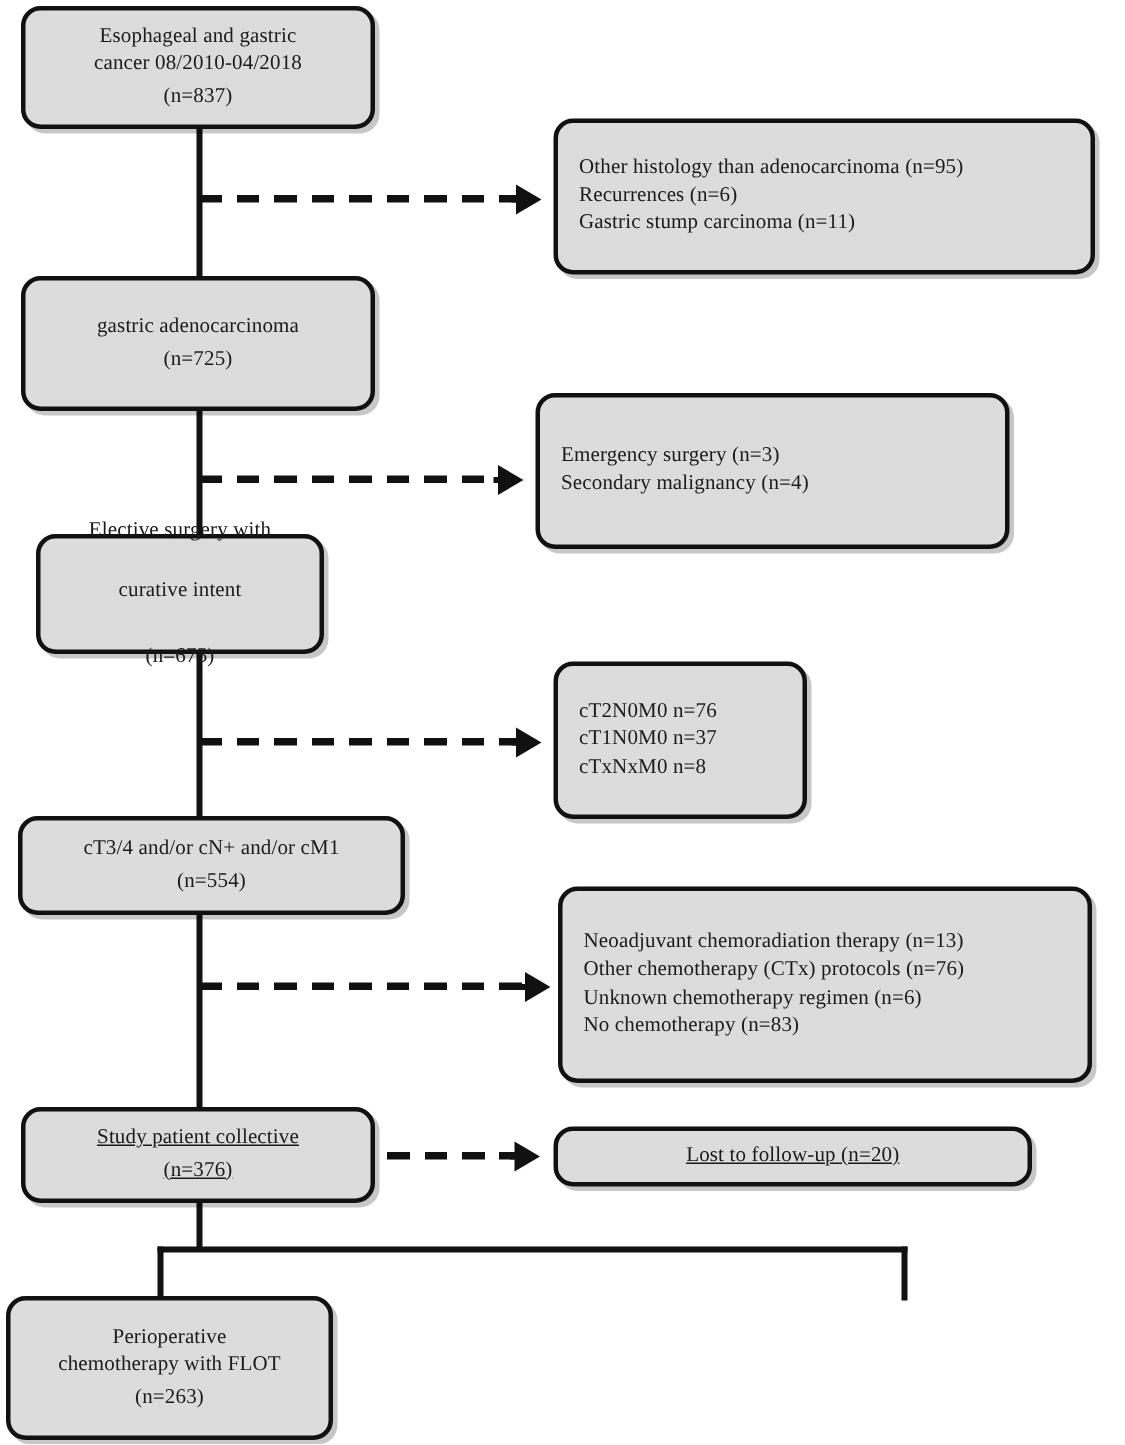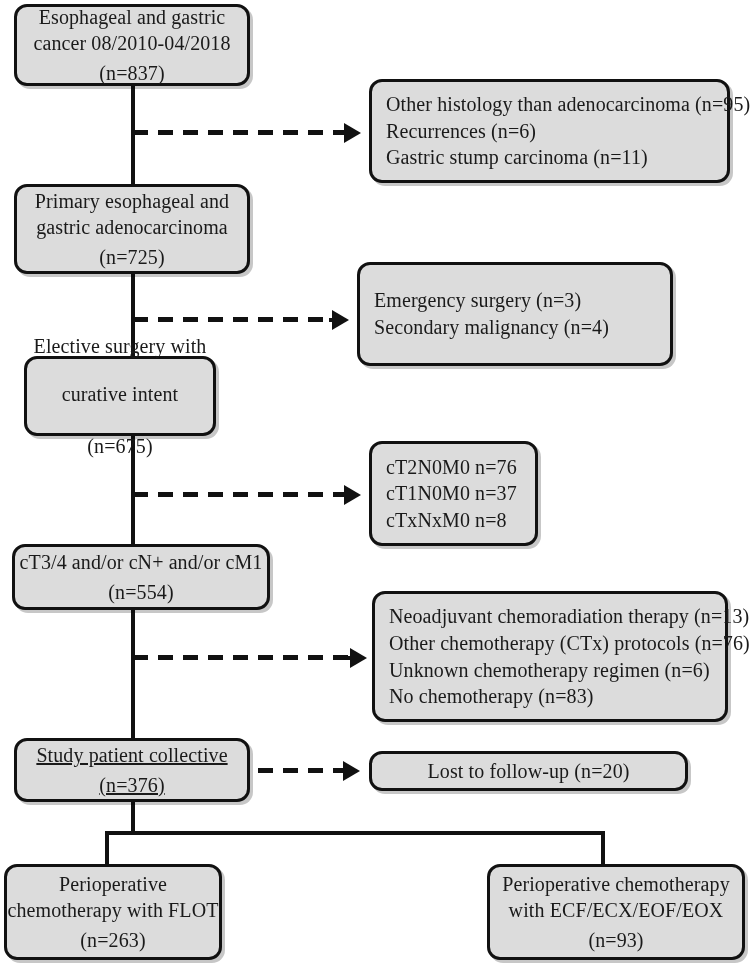--- a/index.html
+++ b/index.html
@@ -36,21 +36,21 @@
     align-items: center;
     text-align: center;
   }
   .node.listed {
     align-items: flex-start;
     text-align: left;
     padding-left: 14px;
   }
   .node .line {
     display: block;
-    font-size: 20px;
+    font-size: 14px;
     line-height: 1.33;
     letter-spacing: 0.1px;
     white-space: nowrap;
   }
   .node.centered .line.count {
     margin-top: 3px;
   }
   .node.listed .line {
     margin: 0 0;
   }
@@ -126,21 +126,20 @@
     <span class="head"></span>
   </div>
 
   <div class="node centered" style="left:14px; top:4px; width:236px; height:82px;">
     <span class="line">Esophageal and gastric</span>
     <span class="line">cancer 08/2010-04/2018</span>
     <span class="line count">(n=837)</span>
   </div>
 
   <div class="node centered" style="left:14px; top:184px; width:236px; height:90px;">
-    <span class="line">Primary esophageal and</span>
     <span class="line">gastric adenocarcinoma</span>
     <span class="line count">(n=725)</span>
   </div>
 
   <div class="node centered" style="left:24px; top:356px; width:192px; height:80px;gap:22px;">
     <span class="line">Elective surgery with</span>
     <span class="line">curative intent</span>
     <span class="line count">(n=675)</span>
   </div>
 
@@ -171,29 +170,24 @@
     <span class="line">cTxNxM0 n=8</span>
   </div>
 
   <div class="node listed" style="left:372px; top:591px; width:356px; height:131px;">
     <span class="line">Neoadjuvant chemoradiation therapy (n=13)</span>
     <span class="line">Other chemotherapy (CTx) protocols (n=76)</span>
     <span class="line">Unknown chemotherapy regimen (n=6)</span>
     <span class="line">No chemotherapy (n=83)</span>
   </div>
 
-  <div class="node centered" style="left:369px; top:751px; width:319px; height:40px;">
+  <div class="node centered" style="left:369px; top:751px; width:319px; height:40px;text-decoration:underline;">
     <span class="line">Lost to follow-up (n=20)</span>
   </div>
 
   <div class="node centered" style="left:4px; top:864px; width:218px; height:96px;">
     <span class="line">Perioperative</span>
     <span class="line">chemotherapy with FLOT</span>
     <span class="line count">(n=263)</span>
   </div>
 
-  <div class="node centered" style="left:487px; top:864px; width:258px; height:96px;">
-    <span class="line">Perioperative chemotherapy</span>
-    <span class="line">with ECF/ECX/EOF/EOX</span>
-    <span class="line count">(n=93)</span>
-  </div>
 
 </div>
 
 </body></html>

